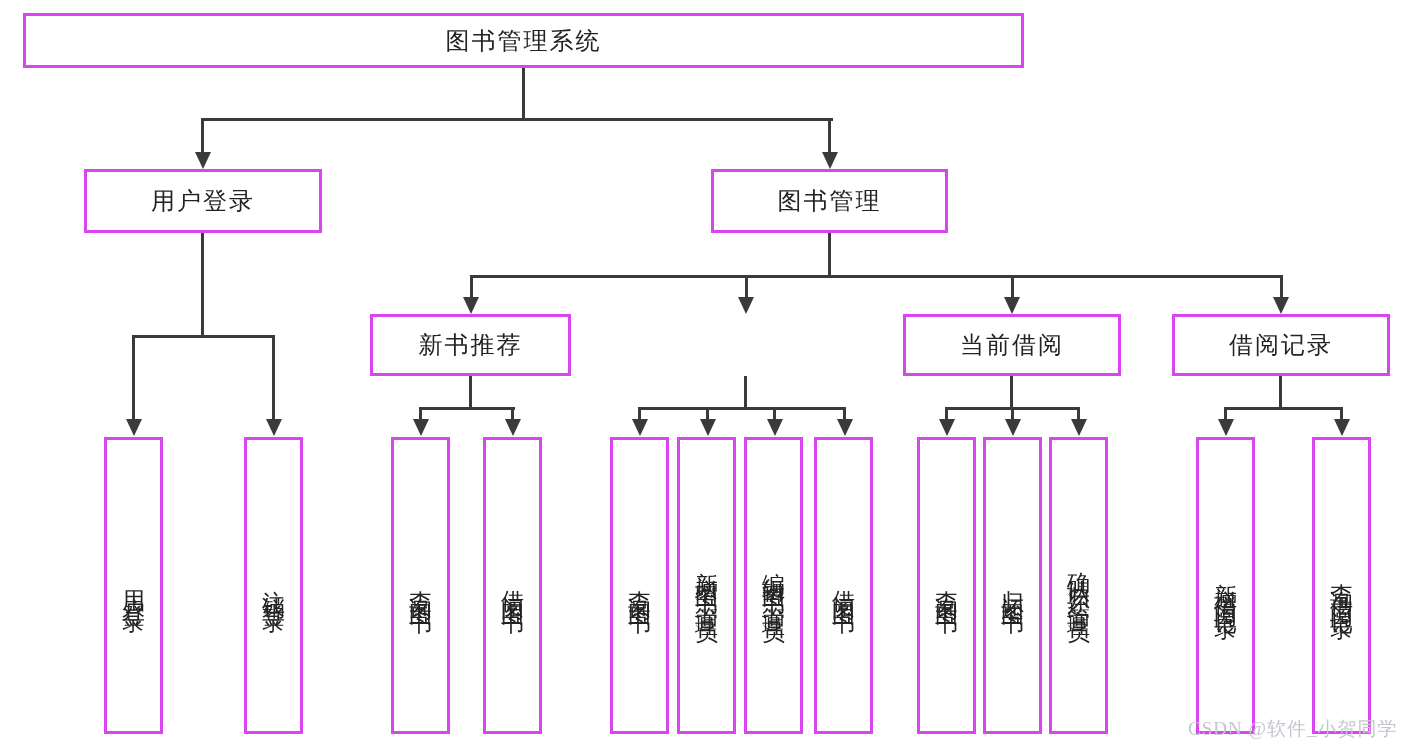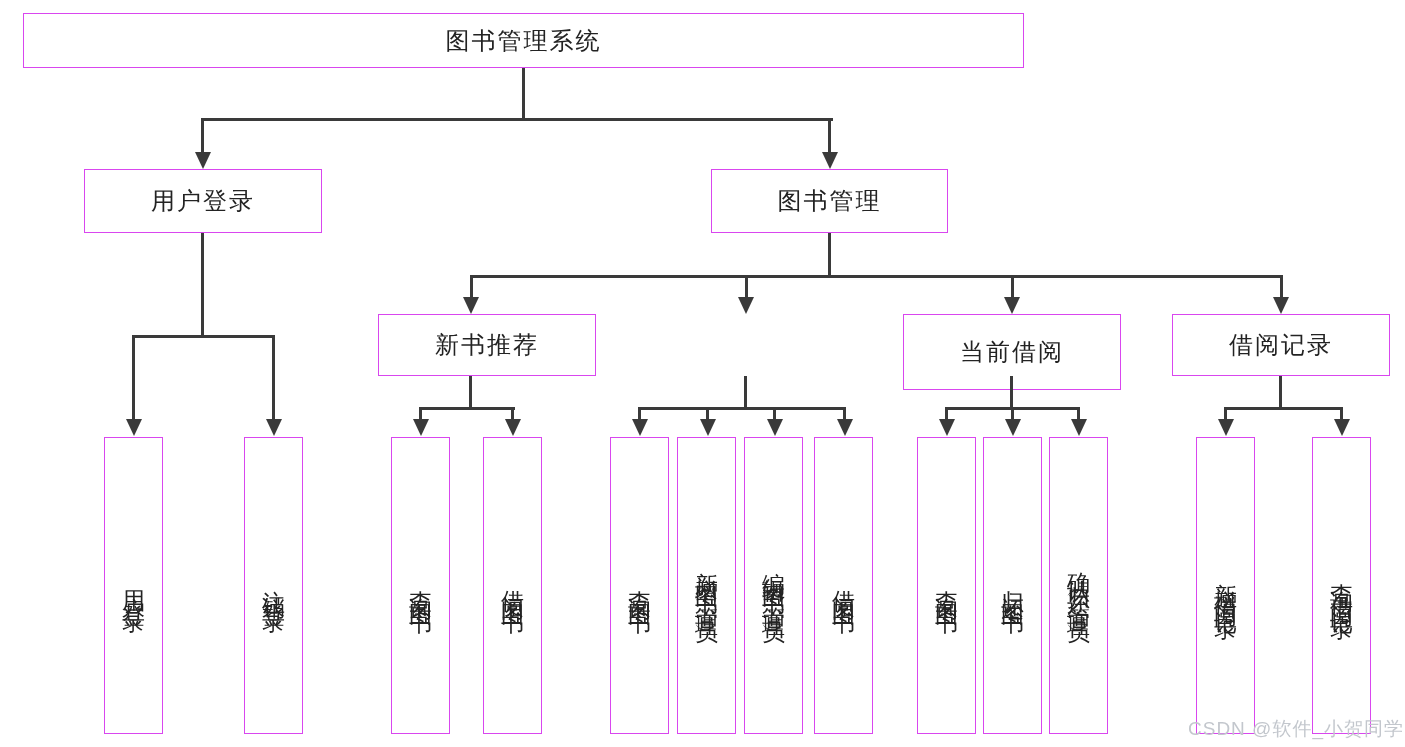--- a/index.html
+++ b/index.html
@@ -6,21 +6,21 @@
   .canvas{
     position:relative;
     width:1405px;height:747px;
     background:#ffffff;
     font-family:"Liberation Sans","DejaVu Sans",sans-serif;
     overflow:hidden;
   }
   .node{
     position:absolute;
     box-sizing:border-box;
-    border:1px solid #d946ef;
+    border:3px solid #d946ef;
     background:#ffffff;
     display:flex;
     align-items:center;
     justify-content:center;
     color:#232323;
   }
   .node.h{
     font-size:24px;
     letter-spacing:2px;
     white-space:nowrap;
@@ -45,20 +45,21 @@
     border-top:17px solid #3a3a3a;
   }
   .watermark{
     position:absolute;
     left:1188px;top:716px;
     font-size:19px;
     color:#c3c7cd;
     letter-spacing:1px;
     white-space:nowrap;
     z-index:5;
+    font-family:Liberation Serif, serif;
   }
 </style>
 </head>
 <body>
 
 <div class="canvas">
 
   <div class="node h" style="left:23px;top:13px;width:1001px;height:55px;">
     <span>图书管理系统</span>
   </div>
@@ -88,24 +89,24 @@
   <div class="line" style="left:470px;top:275px;width:813px;height:3px;"></div>
   <div class="line" style="left:470px;top:275px;width:3px;height:23px;"></div>
   <div class="line" style="left:745px;top:275px;width:3px;height:23px;"></div>
   <div class="line" style="left:1011px;top:275px;width:3px;height:23px;"></div>
   <div class="line" style="left:1280px;top:275px;width:3px;height:23px;"></div>
   <div class="arrow" style="left:463px;top:297px;"></div>
   <div class="arrow" style="left:738px;top:297px;"></div>
   <div class="arrow" style="left:1004px;top:297px;"></div>
   <div class="arrow" style="left:1273px;top:297px;"></div>
 
-  <div class="node h" style="left:378px;top:314px;width:218px;height:62px;">
+  <div class="node h" style="left:370px;top:314px;width:201px;height:62px;">
     <span>新书推荐</span>
   </div>
-  <div class="node h" style="left:903px;top:314px;width:218px;height:76px;">
+  <div class="node h" style="left:903px;top:314px;width:218px;height:62px;">
     <span>当前借阅</span>
   </div>
   <div class="node h" style="left:1172px;top:314px;width:218px;height:62px;text-align:right;">
     <span>借阅记录</span>
   </div>
 
   <div class="line" style="left:469px;top:376px;width:3px;height:33px;"></div>
   <div class="line" style="left:419px;top:407px;width:96px;height:3px;"></div>
   <div class="line" style="left:419px;top:407px;width:3px;height:13px;"></div>
   <div class="line" style="left:511px;top:407px;width:3px;height:13px;"></div>

